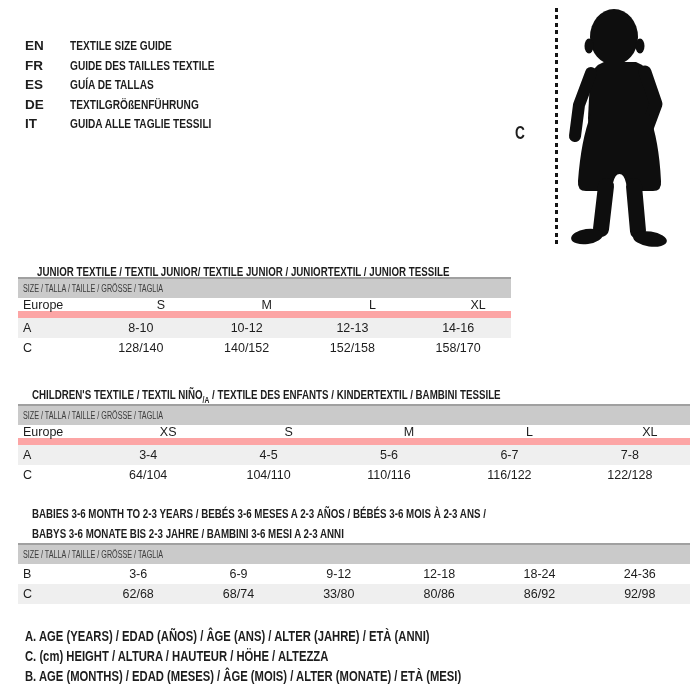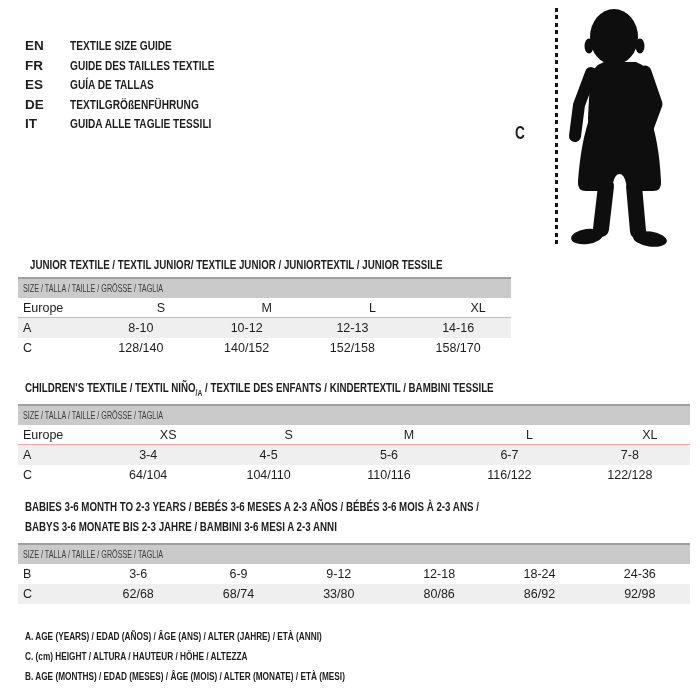--- a/index.html
+++ b/index.html
@@ -26,44 +26,44 @@
 
   
   .dash-line{position:absolute;left:555px;top:8px;width:3px;height:240px;
     background:repeating-linear-gradient(180deg,#141414 0 4px,transparent 4px 7.5px);}
   .c-label{position:absolute;left:515px;top:122px;font-size:19px;font-weight:bold;}
   .toddler{position:absolute;left:560px;top:5px;width:112px;height:245px;}
   .toddler *{fill:#0e0e0e;}
   .toddler .stroke{fill:none;stroke:#0e0e0e;stroke-linecap:round;stroke-linejoin:round;}
 
   
-  .sec-title{position:absolute;margin:4px;font-size:13px;font-weight:bold;white-space:nowrap;line-height:16px;}
+  .sec-title{position:absolute;margin:11px;font-size:13px;font-weight:bold;white-space:nowrap;line-height:16px;}
   #title0{left:26px;top:253px;}
   #title1{left:21px;top:376px;}
   #title2{left:21px;top:493px;}
   #title2 .tline{display:block;height:20px;line-height:20px;}
   #title2 .tline .cond{vertical-align:top;line-height:20px;}
   .sub{font-size:9px;vertical-align:sub;}
 
   
   .size-table{position:absolute;left:18px;}
   #table0{top:277px;width:493px;}
   #table1{top:404px;width:672px;}
   #table2{top:543px;width:672px;}
   .tbar{height:19px;line-height:19px;background:var(--bar-bg);border-top:2px solid var(--bar-border);
         padding-left:5px;font-weight:normal;font-size:10px;color:var(--bar-text);}
   .trow{display:flex;height:20px;align-items:center;font-size:12.5px;box-sizing:border-box;}
   .trow.shaded{background:var(--shaded);}
-  .trow.ruled{border-bottom:1px solid #fca5a5;gap:40px;}
+  .trow.ruled{border-bottom:7px solid #fca5a5;gap:40px;}
   .tlabel{width:70px;padding-left:5px;box-sizing:border-box;}
   .tcell{flex:1;text-align:center;}
 
   
   .notes{position:absolute;left:25px;top:626px;}
-  .note{height:20px;line-height:20px;font-size:11px;font-weight:bold;white-space:nowrap;}
+  .note{height:20px;line-height:20px;font-size:15px;font-weight:bold;white-space:nowrap;}
 </style>
 </head>
 <body>
 
 <div class="page">
 
   <div class="lang-list" id="langList">
       <div class="lang-row">
         <span class="lang-code">EN</span>
         <span class="lang-label"><span class="cond">TEXTILE SIZE GUIDE</span></span>

